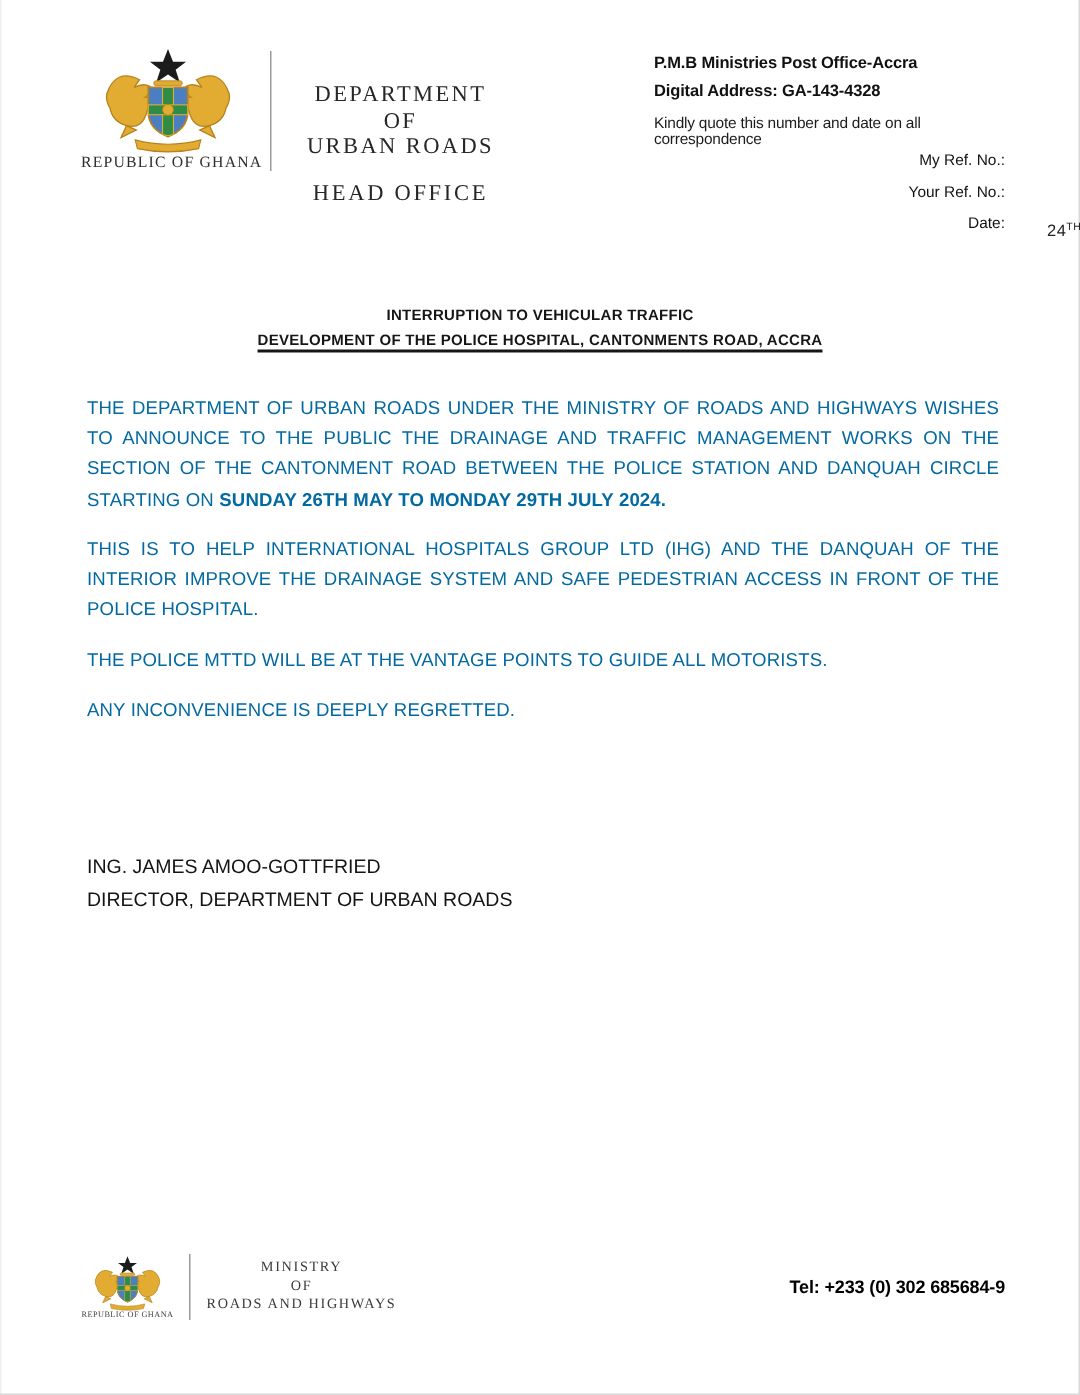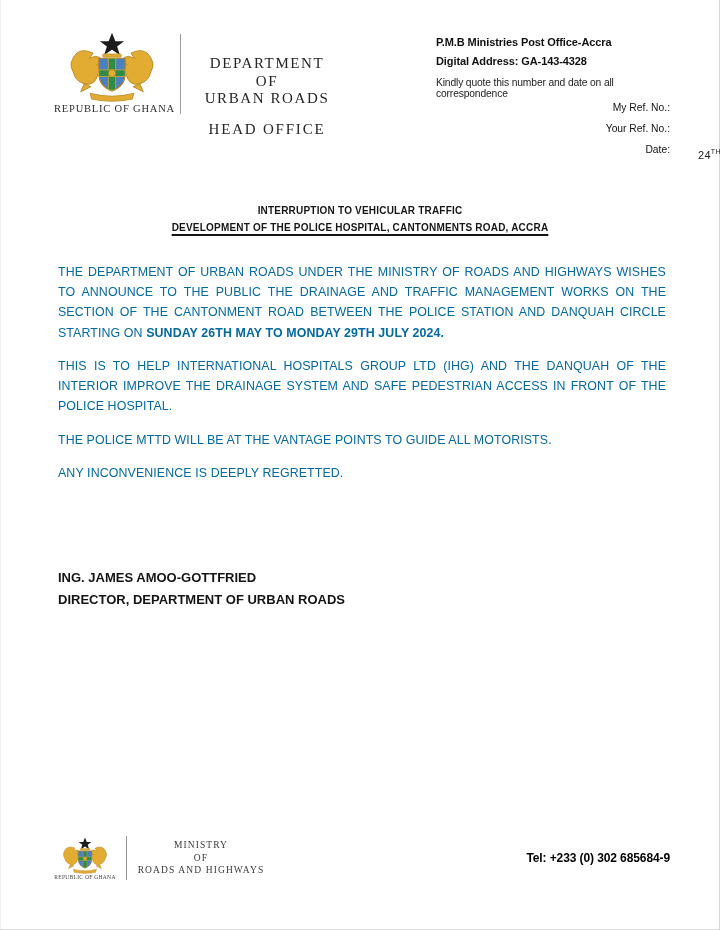--- a/index.html
+++ b/index.html
@@ -49,21 +49,21 @@
 
   
   .body-block{position:absolute;top:262px;left:58px;right:54px;}
   .body-block p{
     text-align:justify;font-size:12.4px;line-height:1.63;
     margin:0 0 13px;letter-spacing:.1px;color:#0369a1;
   }
   .b{font-weight:bold;}
 
   
-  .sig-block{position:absolute;top:567px;left:58px;font-weight:bold;font-size:13px;line-height:1.7;color:#141414;}
+  .sig-block{position:absolute;top:567px;left:58px;font-weight:normal;font-size:13px;line-height:1.7;color:#141414;}
 
   
   .footer{position:absolute;top:836px;left:54px;right:50px;display:flex;align-items:center;}
   .footer-left{width:62px;text-align:center;}
   .coa-small{width:46px;height:37px;display:block;margin:0 auto;}
   .footer-republic{font-family:"Liberation Serif",serif;font-size:5.5px;letter-spacing:.3px;color:#444;white-space:nowrap;}
   .vdiv-small{width:1px;background:#9a9a9a;height:44px;margin:0 10px;}
   .ministry{
     font-family:"Liberation Serif",serif;font-size:9.5px;letter-spacing:1.1px;
     text-align:center;line-height:1.3;color:#3a3a3a;width:128px;

